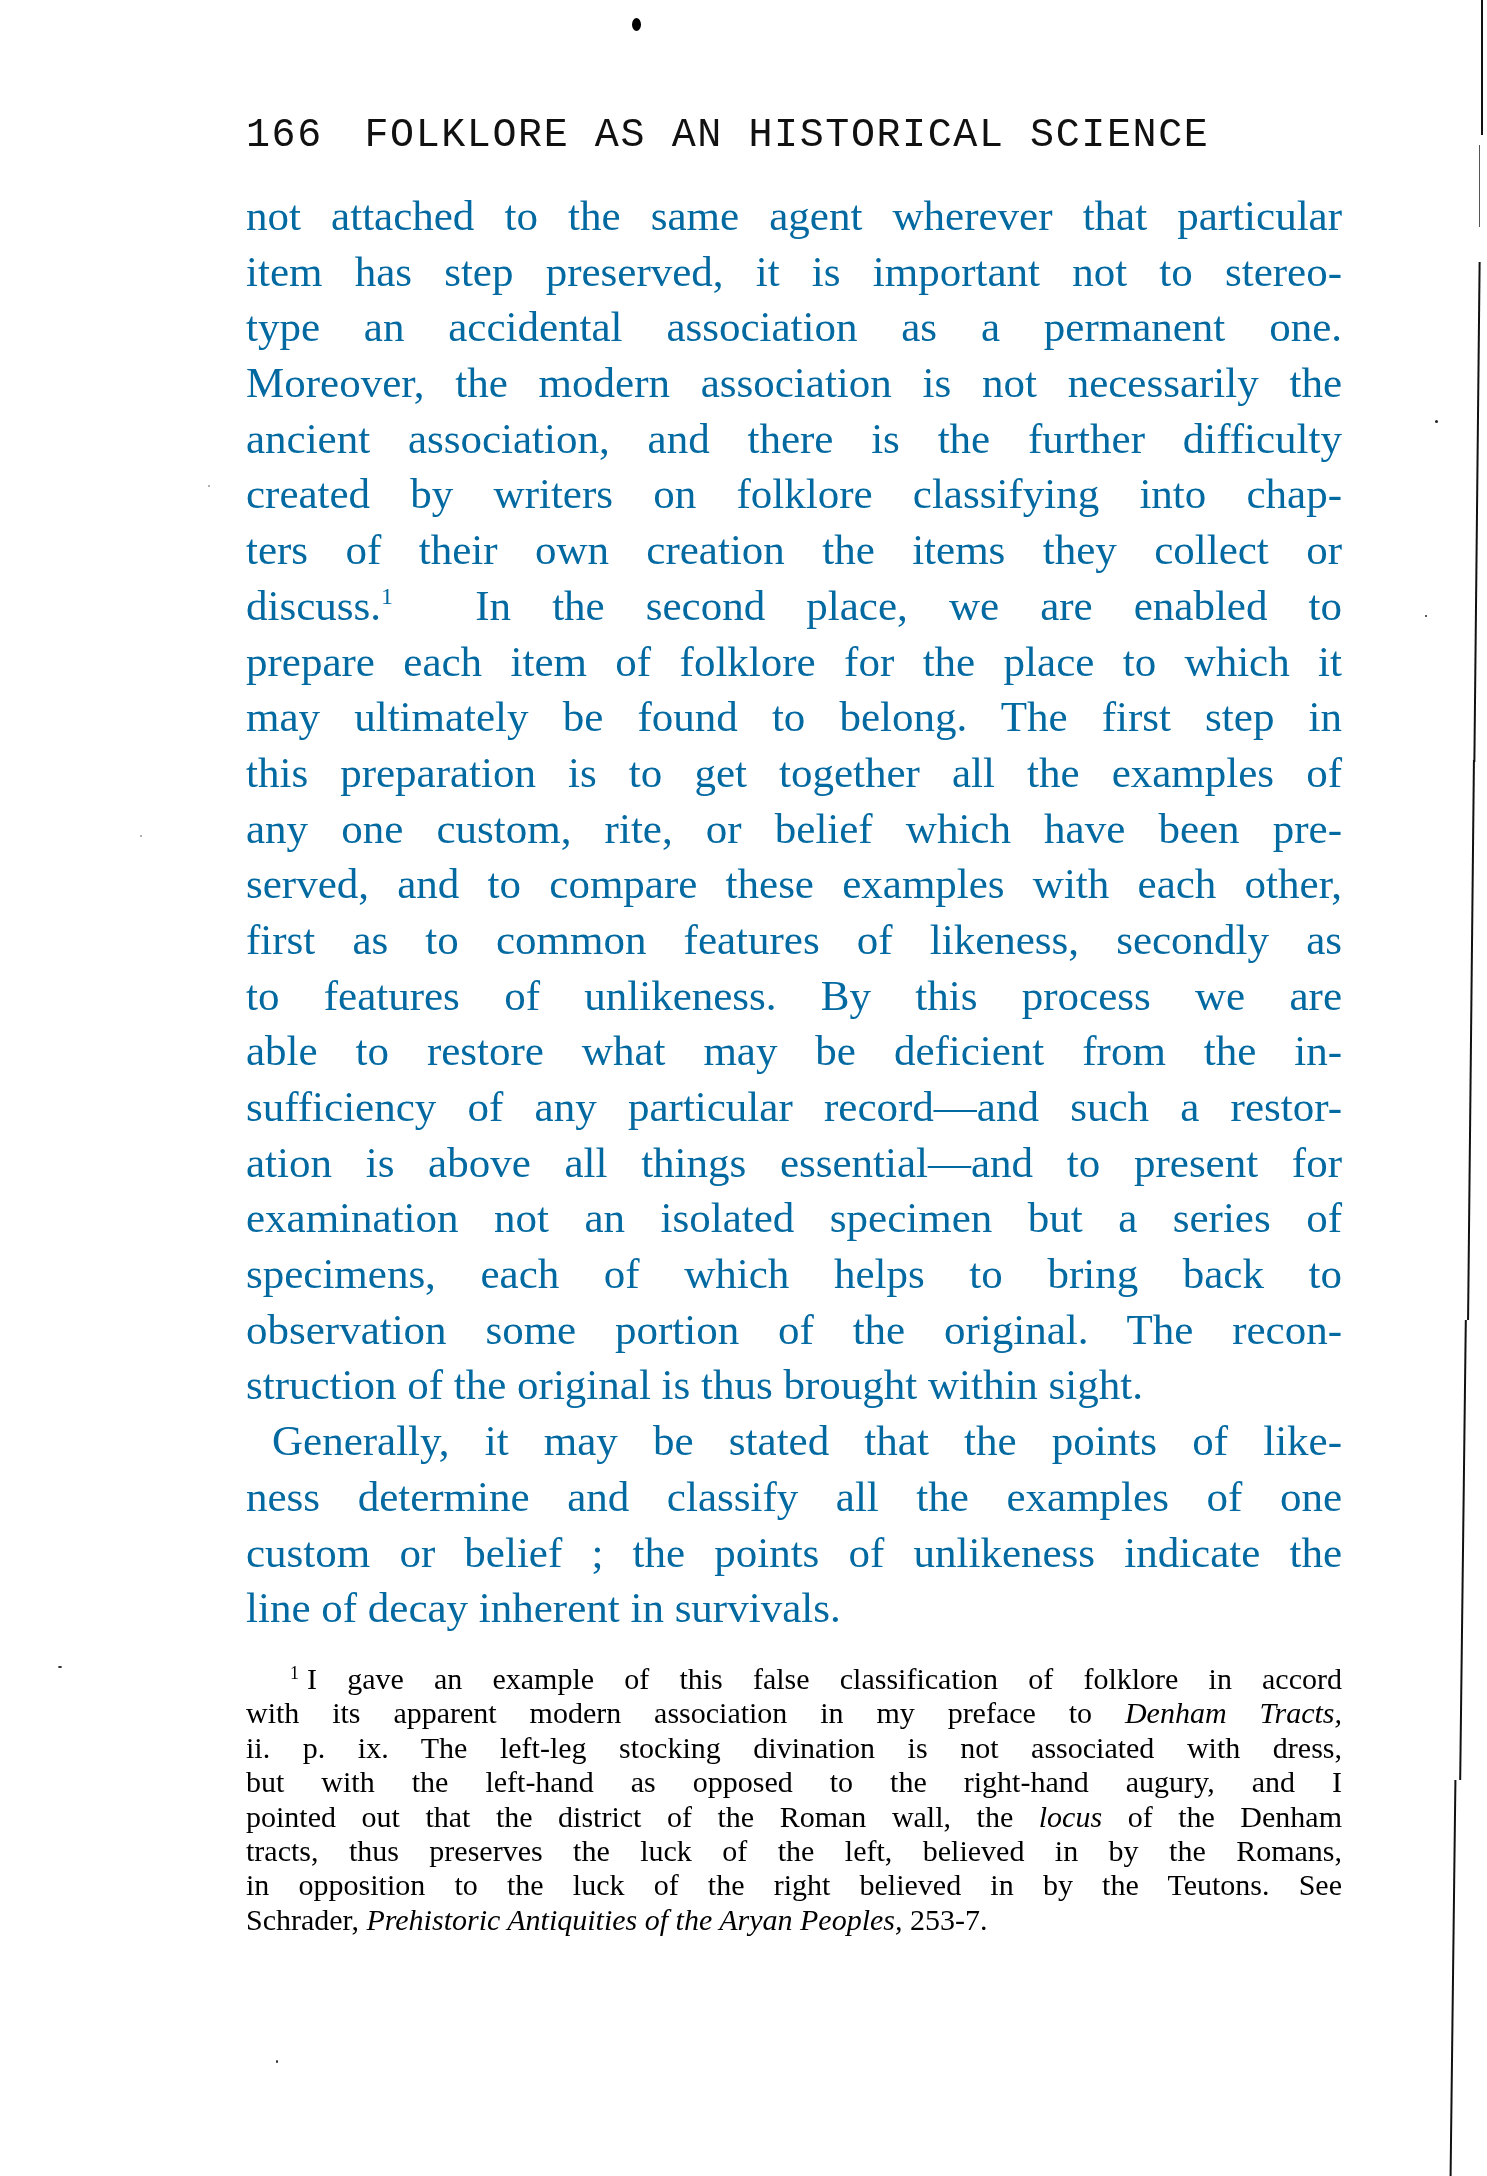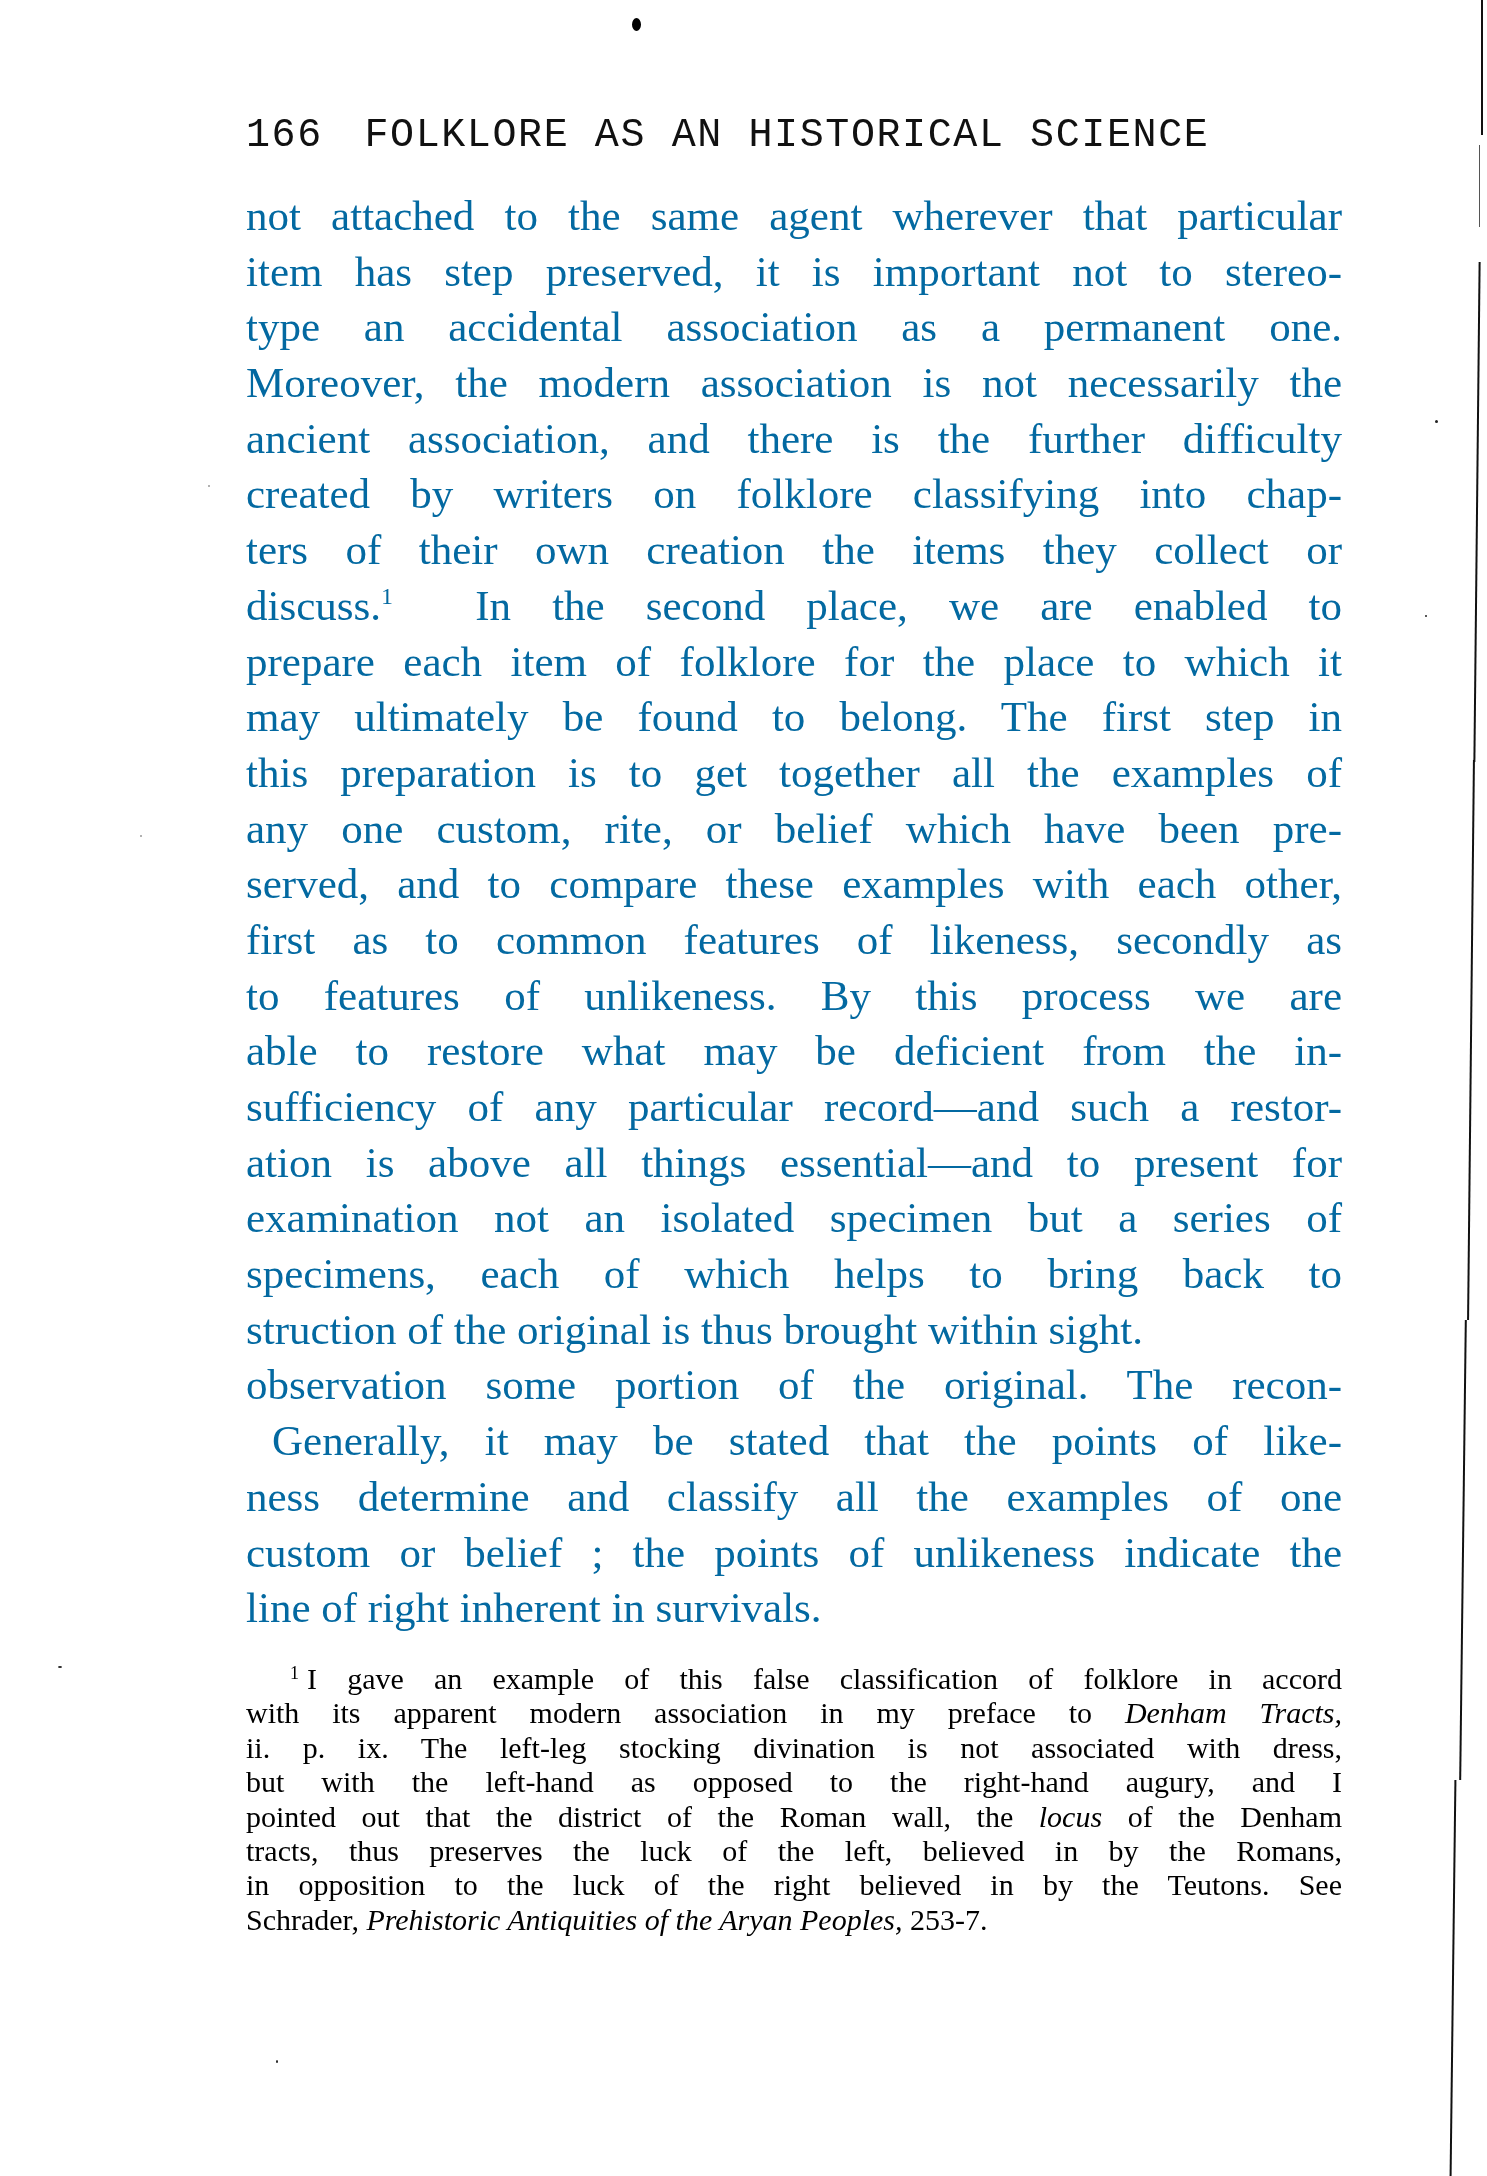--- a/index.html
+++ b/index.html
@@ -61,27 +61,27 @@
     <span class="line">this preparation is to get together all the examples of</span>
     <span class="line">any one custom, rite, or belief which have been pre-</span>
     <span class="line">served, and to compare these examples with each other,</span>
     <span class="line">first as to common features of likeness, secondly as</span>
     <span class="line">to features of unlikeness.  By this process we are</span>
     <span class="line">able to restore what may be deficient from the in-</span>
     <span class="line">sufficiency of any particular record—and such a restor-</span>
     <span class="line">ation is above all things essential—and to present for</span>
     <span class="line">examination not an isolated specimen but a series of</span>
     <span class="line">specimens, each of which helps to bring back to</span>
+    <span class="line">observation some portion of the original.  The recon-</span>
     <span class="line last">struction of the original is thus brought within sight.</span>
-    <span class="line">observation some portion of the original.  The recon-</span>
 
     <span class="line indent">Generally, it may be stated that the points of like-</span>
     <span class="line">ness determine and classify all the examples of one</span>
     <span class="line">custom or belief ; the points of unlikeness indicate the</span>
-    <span class="line last">line of right inherent in survivals.</span>
+    <span class="line last">line of decay inherent in survivals.</span>
   </div>
 
   <div class="footnote">
     <span class="line indent"><sup>1</sup><span>I gave an example of this false classification of folklore in accord</span></span>
     <span class="line"><span>with its apparent modern association in my preface to </span><em>Denham Tracts,</em></span>
     <span class="line">ii. p. ix.  The left-leg stocking divination is not associated with dress,</span>
     <span class="line">but with the left-hand as opposed to the right-hand augury, and I</span>
     <span class="line"><span>pointed out that the district of the Roman wall, the </span><em>locus</em><span> of the Denham</span></span>
     <span class="line">tracts, thus preserves the luck of the left, believed in by the Romans,</span>
     <span class="line">in opposition to the luck of the right believed in by the Teutons.  See</span>

